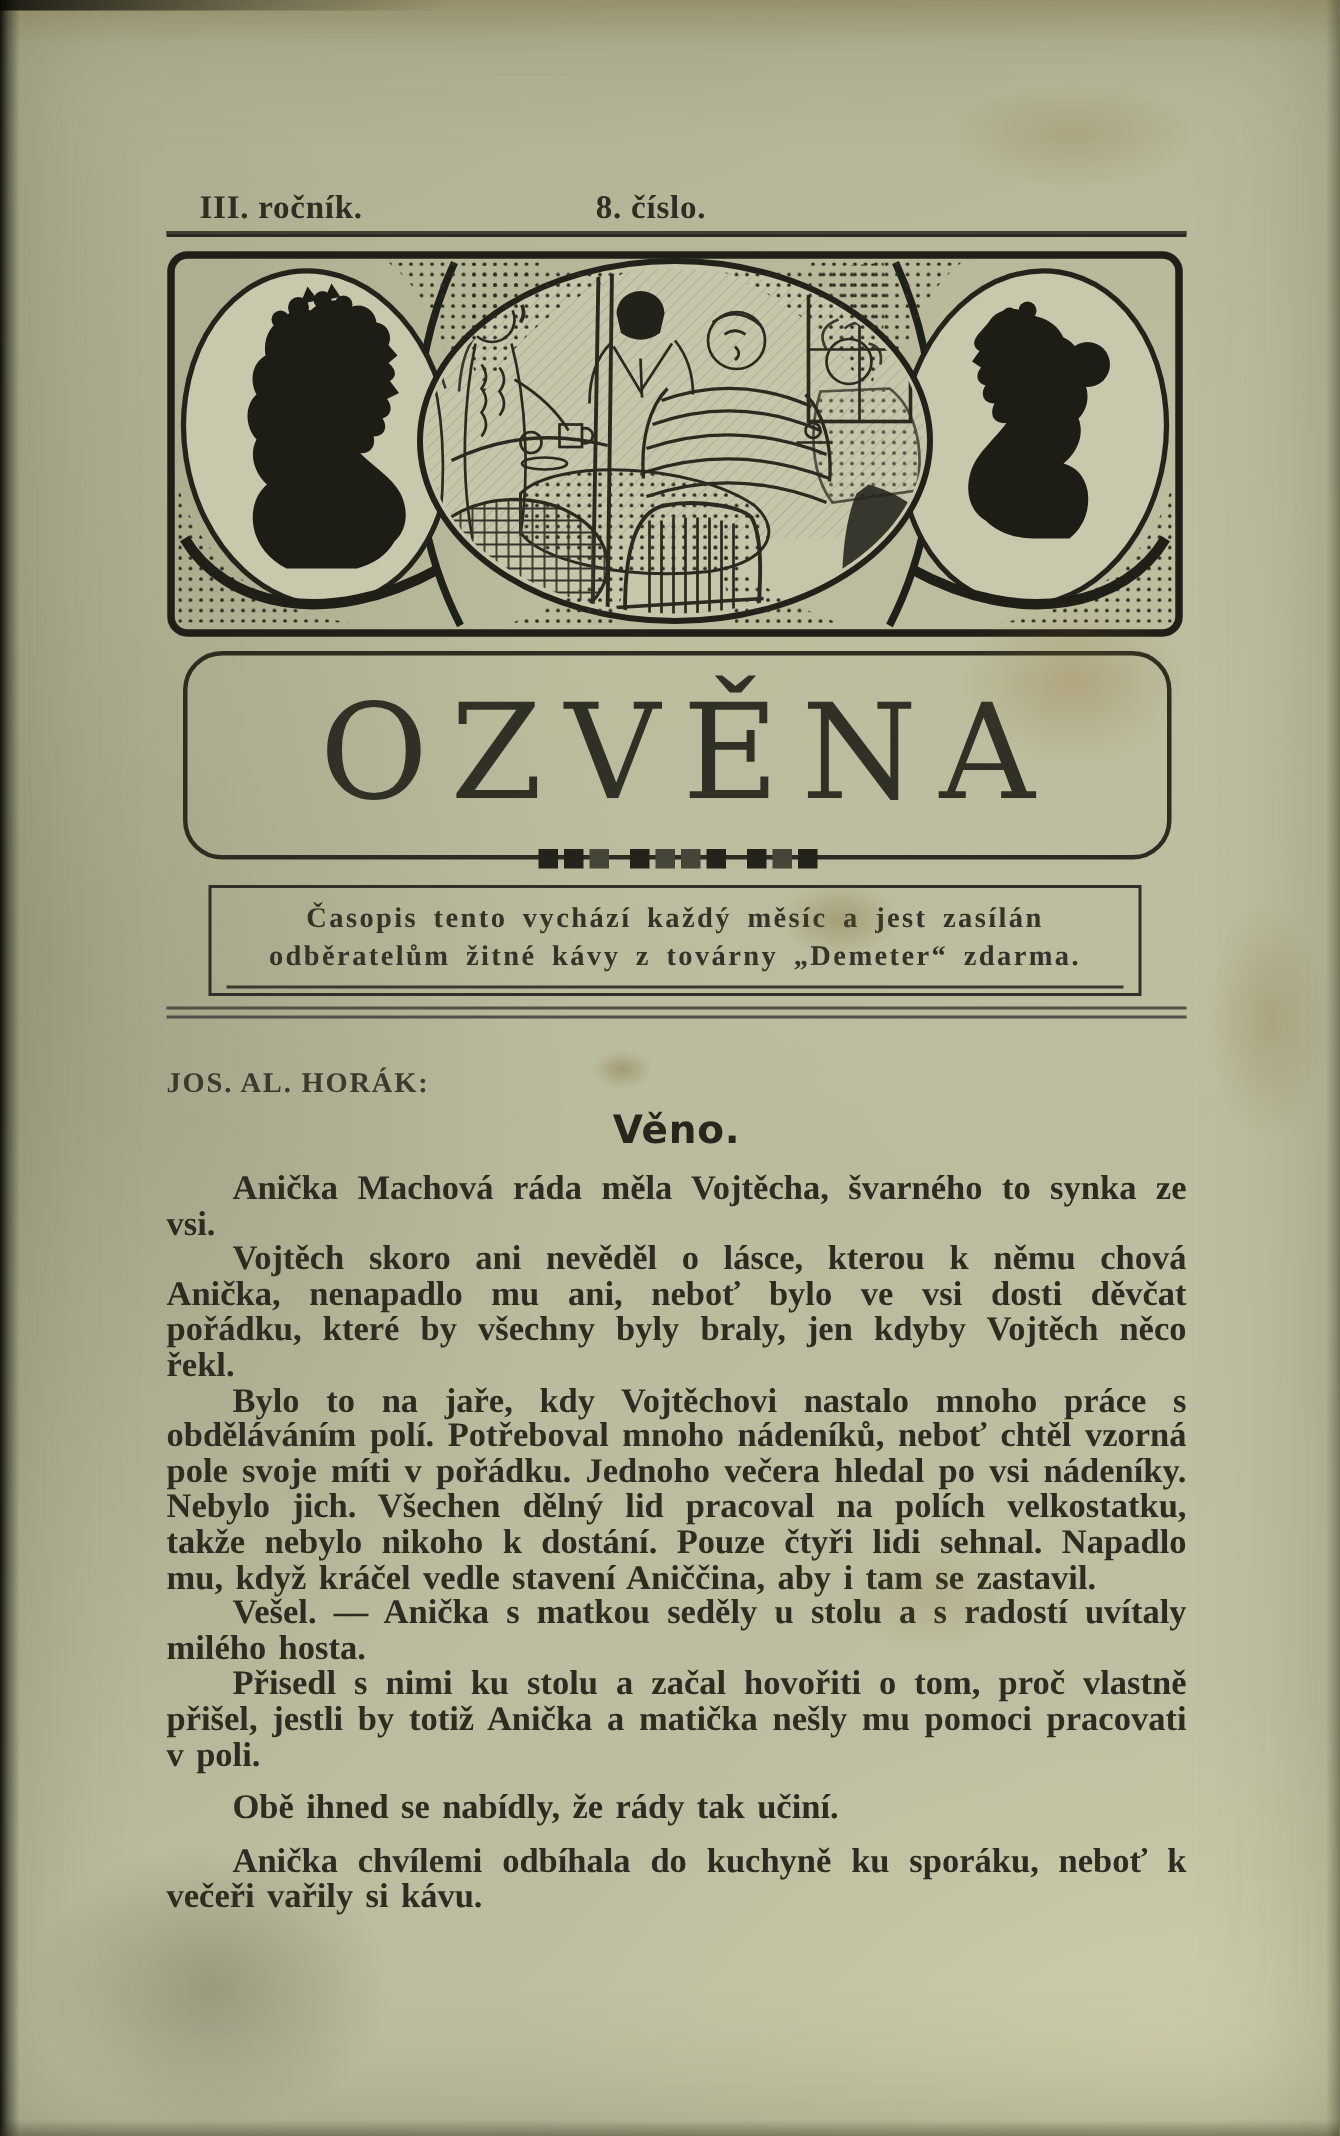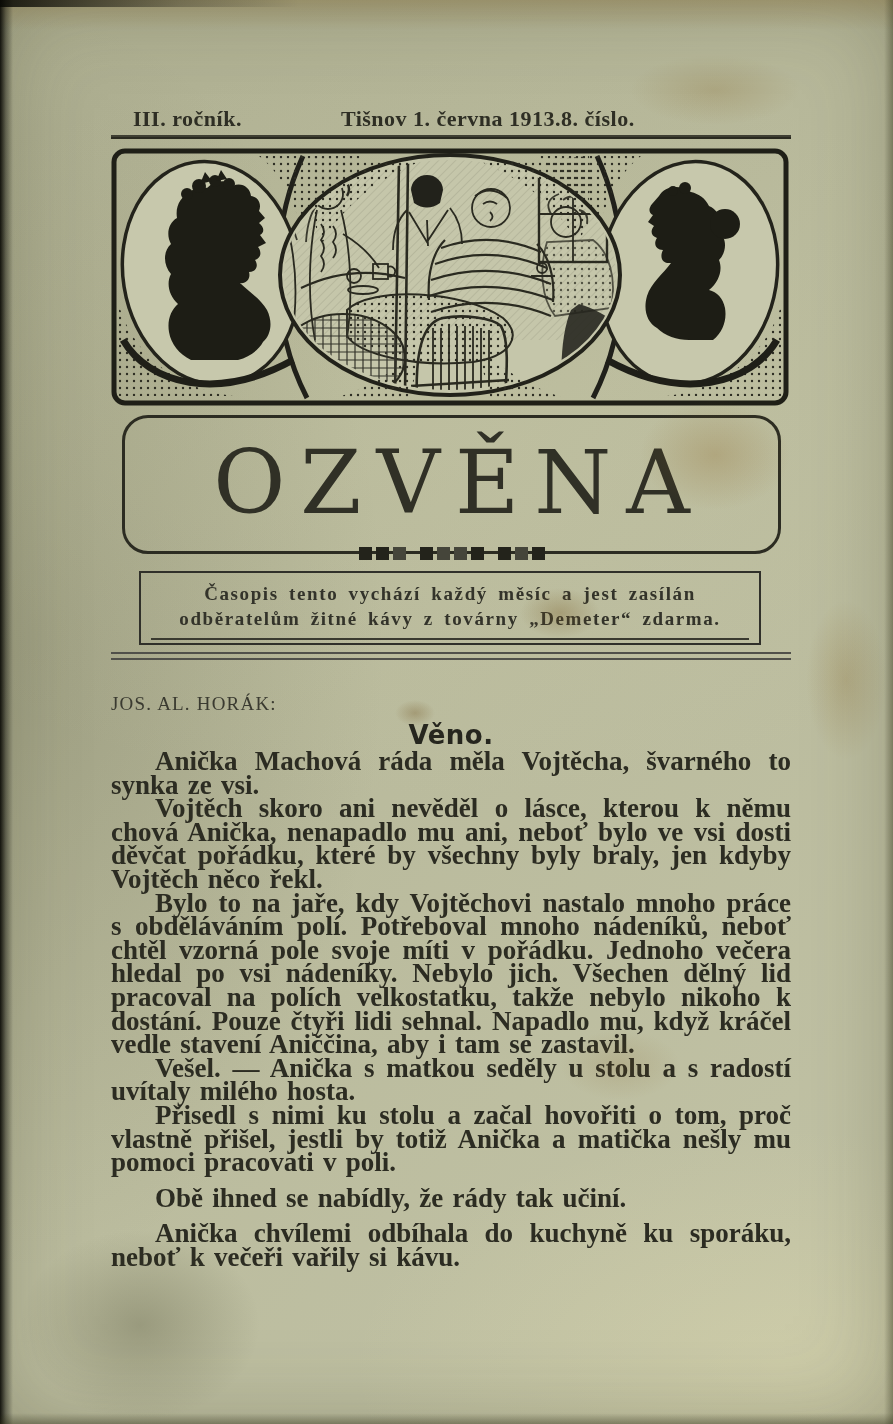--- a/index.html
+++ b/index.html
@@ -27,21 +27,21 @@
   .st1{left:0;top:0;width:893px;height:30px;border-radius:0;
     background:linear-gradient(to bottom,rgba(125,92,32,.26),transparent);}
   .st2{left:630px;top:55px;width:170px;height:70px;background:radial-gradient(closest-side,rgba(130,95,30,.20),transparent);}
   .st3{left:640px;top:400px;width:150px;height:110px;background:radial-gradient(closest-side,rgba(140,100,35,.26),transparent);}
   .st4{left:520px;top:588px;width:80px;height:50px;background:radial-gradient(closest-side,rgba(115,85,28,.3),transparent);}
   .st5{left:806px;top:600px;width:80px;height:160px;background:radial-gradient(closest-side,rgba(130,95,30,.22),transparent);}
   .st6{left:395px;top:700px;width:40px;height:26px;background:radial-gradient(closest-side,rgba(110,80,28,.3),transparent);}
   .st7{left:20px;top:1230px;width:240px;height:190px;background:radial-gradient(closest-side,rgba(50,50,25,.25),transparent);}
   .st8{left:560px;top:1030px;width:120px;height:70px;background:radial-gradient(closest-side,rgba(130,95,35,.16),transparent);}
 
-  .col{position:absolute;left:111px;top:106px;width:680px;}
+  .col{position:absolute;left:111px;top:125px;width:680px;}
 
   
   .masthead{display:grid;grid-template-columns:1fr auto 1fr;align-items:baseline;
     font-weight:700;font-size:22px;letter-spacing:.5px;color:#2e2e24;}
   .masthead .vol{padding-left:22px;}
   .masthead .iss{text-align:left;padding-right:34px;}
   .masthead-rule{margin-top:3px;height:4px;background:#2a2a20;}
   .masthead-rule::after{content:"";display:block;margin-top:2px;height:2px;background:#3f3f33;}
 
   
@@ -63,38 +63,37 @@
 
   
   .note-box{position:relative;margin:17px 30px 0 28px;border:2.5px solid #30302a;
     padding:8px 26px 12px;text-align:center;}
   .note-box::after{content:"";position:absolute;left:10px;right:10px;bottom:3px;height:2px;background:#3a3a30;}
   .note-text{font-weight:700;font-size:19px;line-height:25px;letter-spacing:1.6px;
     word-spacing:4px;color:#33332a;}
   .wide-rule{margin-top:7px;height:4px;border-top:2px solid#50504a;border-bottom:2px solid#50504a;}
 
   
-  .author{margin-top:33px;font-weight:400;font-size:19px;letter-spacing:1.2px;color:#3a3a30;}
+  .author{margin-top:33px;font-weight:700;font-size:19px;letter-spacing:1.2px;color:#3a3a30;}
   .art-title{margin-top:5px;text-align:center;font-family:"DejaVu Sans",sans-serif;
     font-weight:700;font-size:26px;letter-spacing:.5px;color:#26261e;}
-  .body{text-align:justify;font-weight:700;font-size:27px;
+  .body{margin-top:11px;text-align:justify;font-weight:700;font-size:23px;
     line-height:23.6px;word-spacing:2.5px;color:#2c2c22;}
   .body p{margin:0;text-indent:44px;}
   .body p:nth-child(n+6){margin-top:12px;}
 </style>
 </head>
 <body>
 
 <div class="sheet">
 
   <div class="col">
 
     <div class="masthead">
       <span class="vol">III. ročník.</span>
-      <span class="dat">Tišnov 1. června 1913.</span>
       <span class="iss">8. číslo.</span>
     </div>
     <div class="masthead-rule"></div>
 
     <svg class="vignette" viewBox="0 0 678 258" role="img" aria-label="Secesní záhlaví: dva ženské siluetové profily v oválech po stranách, uprostřed kresba žen sedících u stolu při kávě.">
       <defs>
         <pattern id="dots" width="7" height="7" patternUnits="userSpaceOnUse">
           <circle cx="2" cy="2" r="1.2" fill="#2c2c21"></circle>
         </pattern>
         <pattern id="hatch" width="6" height="6" patternUnits="userSpaceOnUse" patternTransform="rotate(45)">

